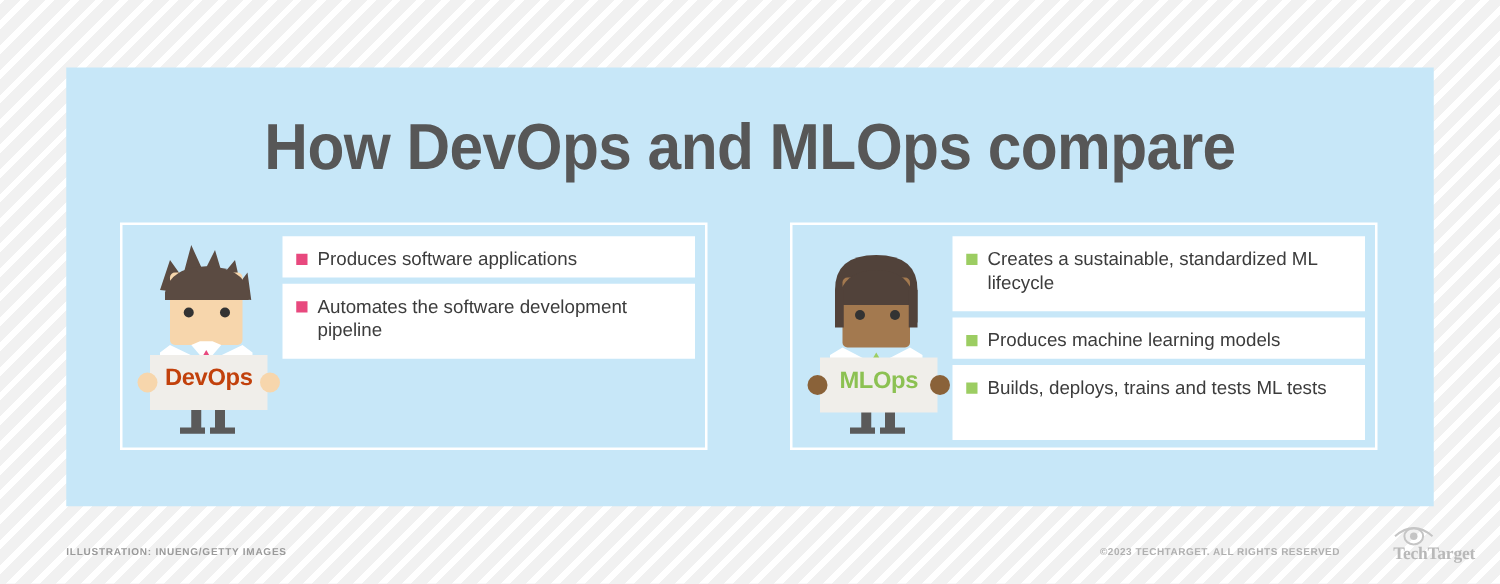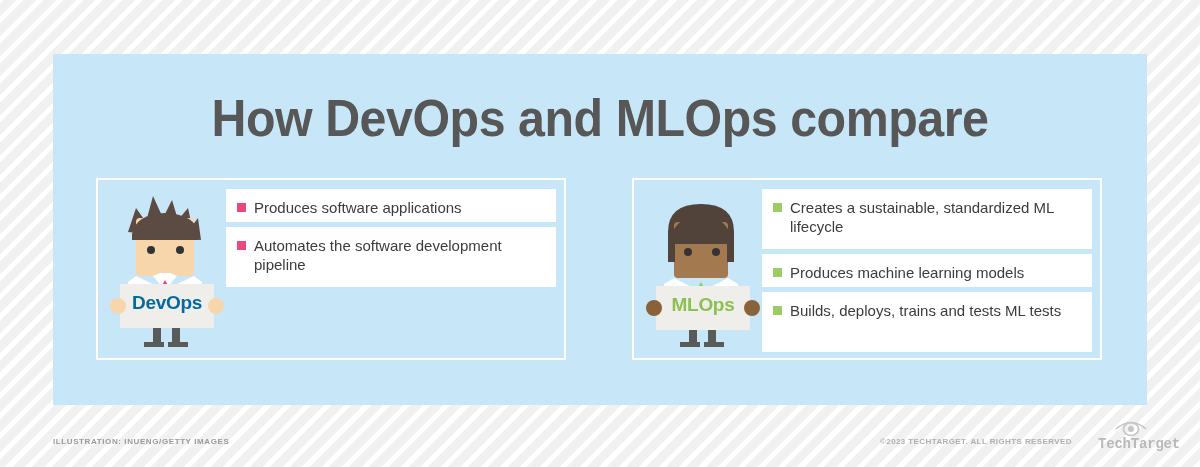--- a/index.html
+++ b/index.html
@@ -82,21 +82,21 @@
     text-align:left;
   }
   #logo{
     position:absolute;right:20px;top:418px;width:100px;height:34px;
   }
   #logo .mark{position:absolute;right:32px;top:0;}
   #logo .word{
     position:absolute;right:0;bottom:0;
     font-size:14px;color:#b9b9b9;font-weight:bold;
     letter-spacing:-0.2px;
-    font-family:Liberation Mono, monospace;
+    font-family:Liberation Serif, serif;
   }
 </style>
 </head>
 <body>
 
 <div id="backdrop"></div>
 
 <div id="panel">
 
   <div id="title">How DevOps and MLOps compare</div>
@@ -126,21 +126,21 @@
         <rect x="66" y="130" width="8" height="28" fill="#5A5A5A"></rect>
         <rect x="38" y="154" width="20" height="5" fill="#5A5A5A"></rect>
         <rect x="62" y="154" width="20" height="5" fill="#5A5A5A"></rect>
 
         <rect x="14" y="96" width="94" height="44" fill="#F0EEEA"></rect>
 
         <circle cx="12" cy="118" r="8" fill="#F7D6AC"></circle>
         <circle cx="110" cy="118" r="8" fill="#F7D6AC"></circle>
       </svg>
       <div style="position:absolute;left:14px;top:104px;width:94px;text-align:center;
-                  font-size:19px;font-weight:bold;color:#0369a1;letter-spacing:-0.3px;
+                  font-size:19px;font-weight:bold;color:#c2410c;letter-spacing:-0.3px;
                   font-family:'Liberation Sans',sans-serif;">DevOps</div>
     </div>
 
     <div class="rows">
       <div class="row h1">
         <span class="bullet pink"></span>
         <span class="rowtext">Produces software applications</span>
       </div>
       <div class="row h2">
         <span class="bullet pink"></span>

